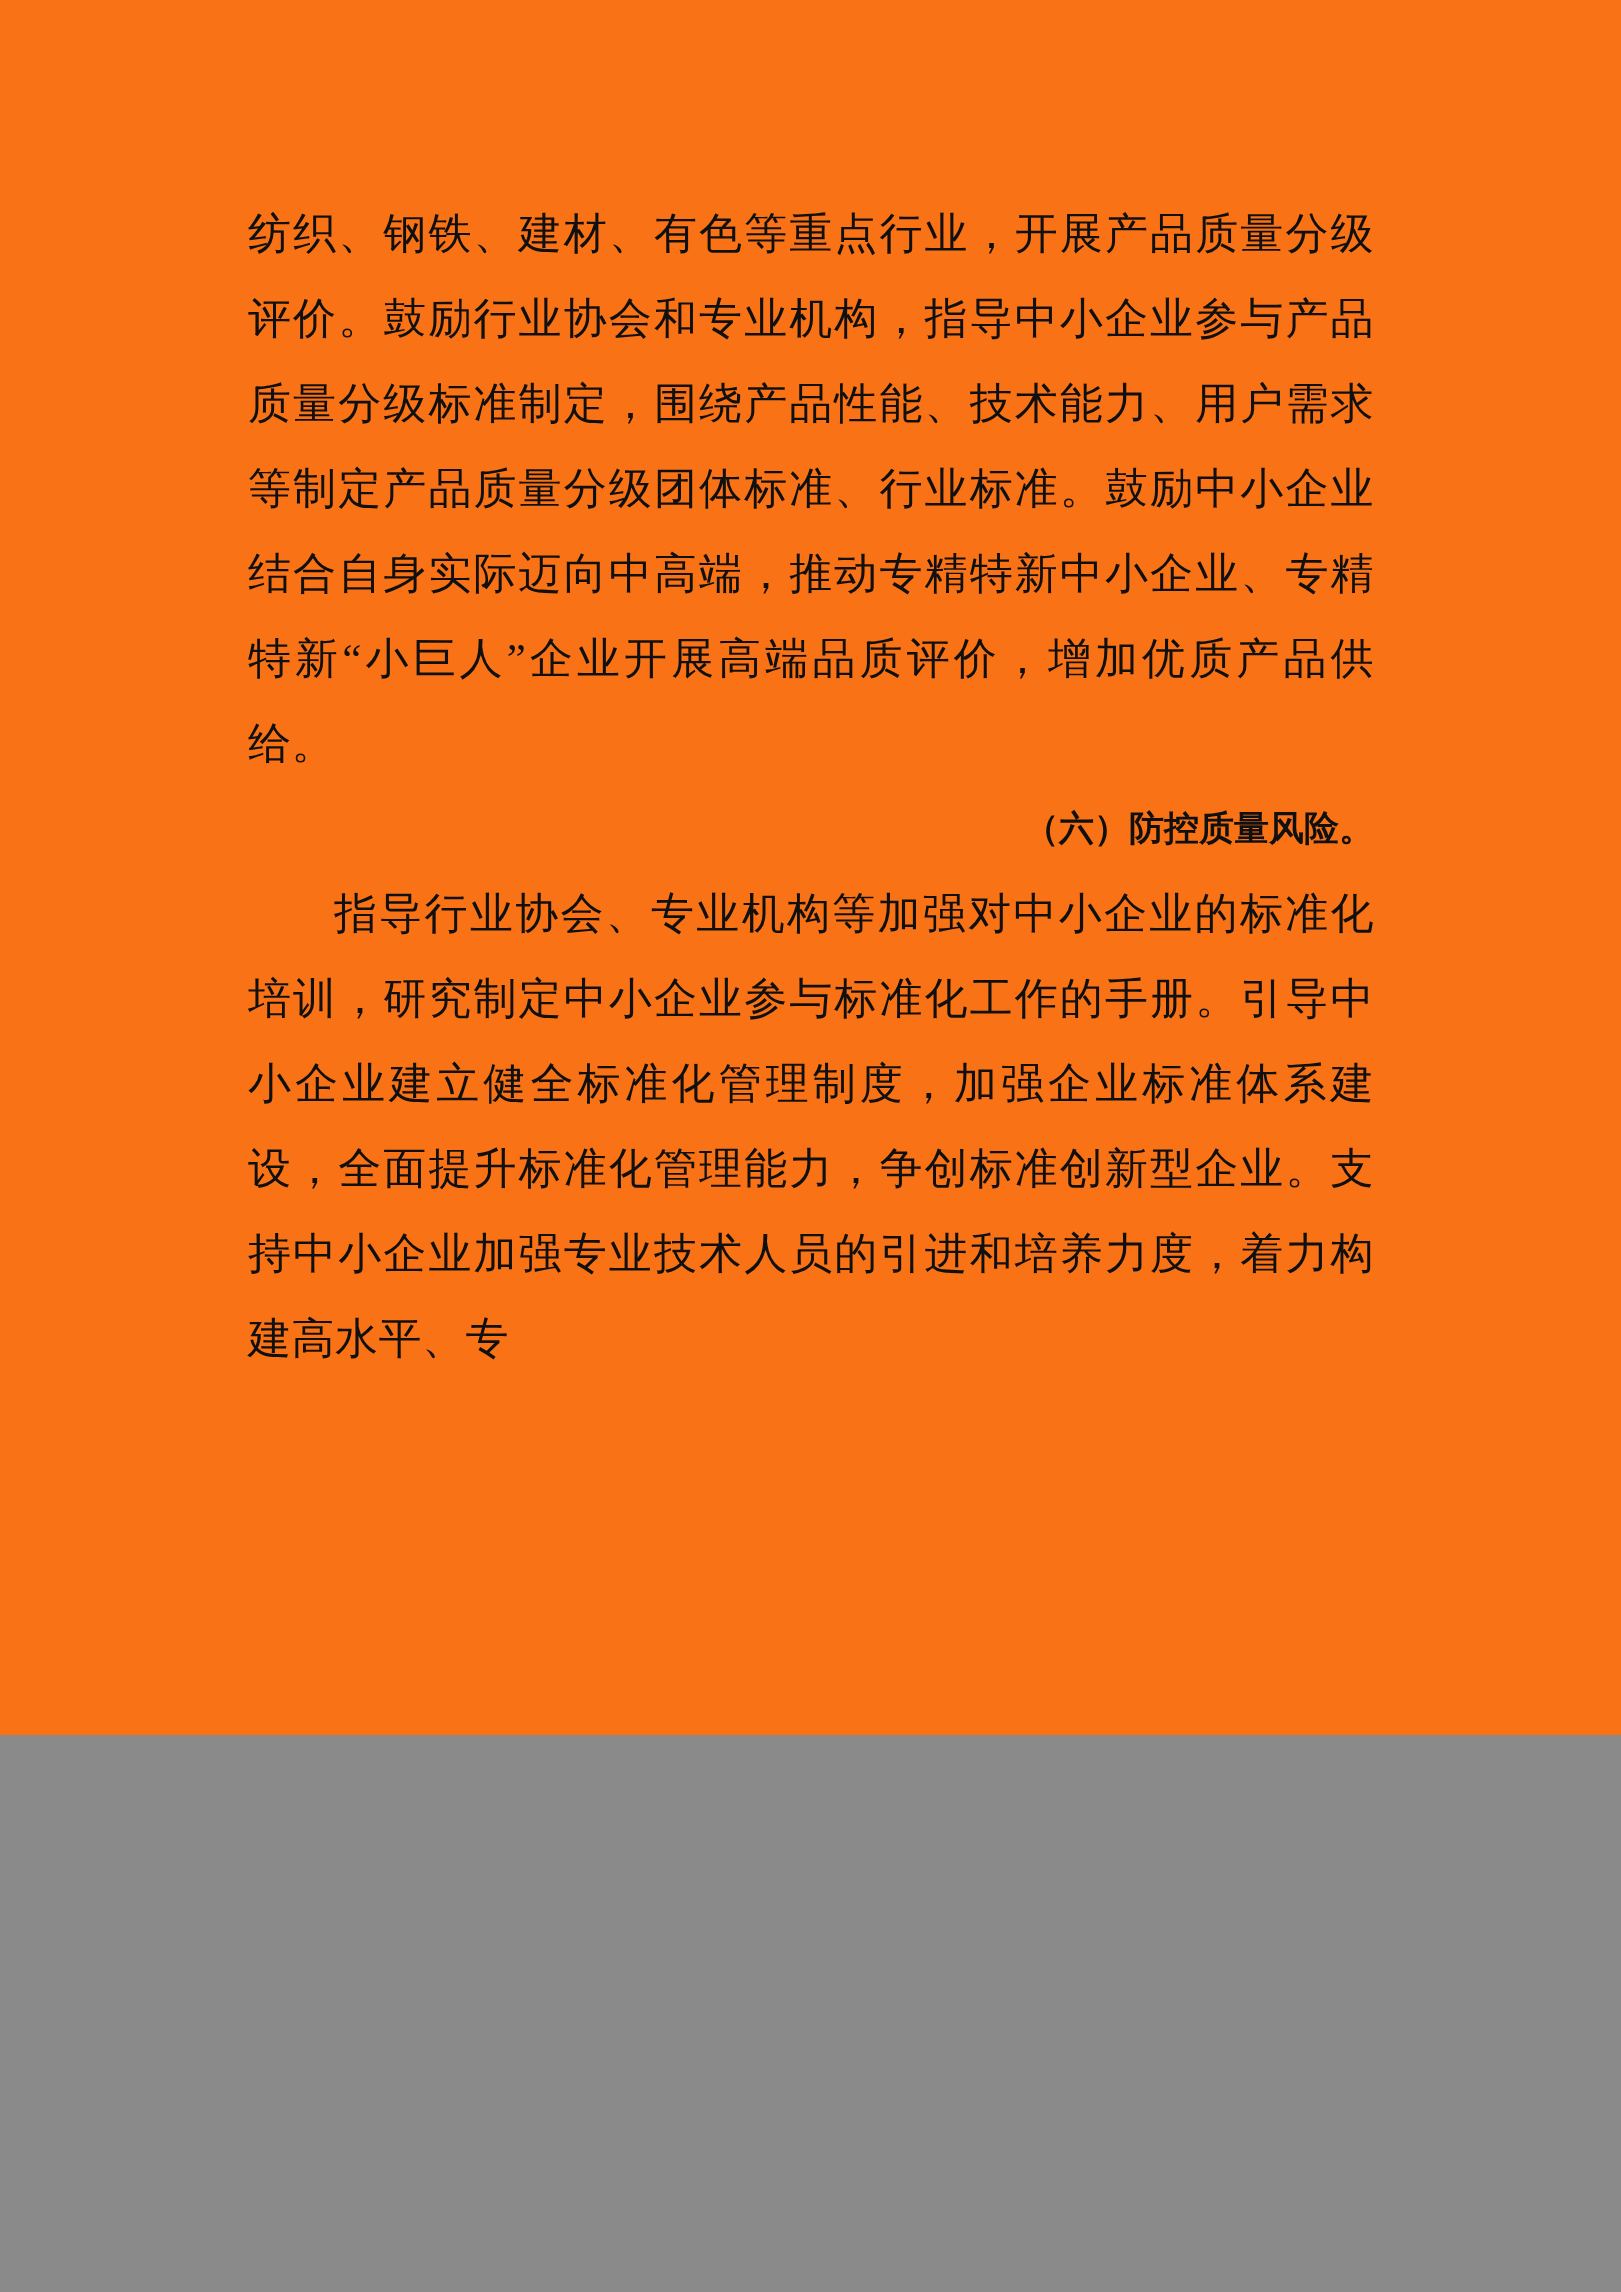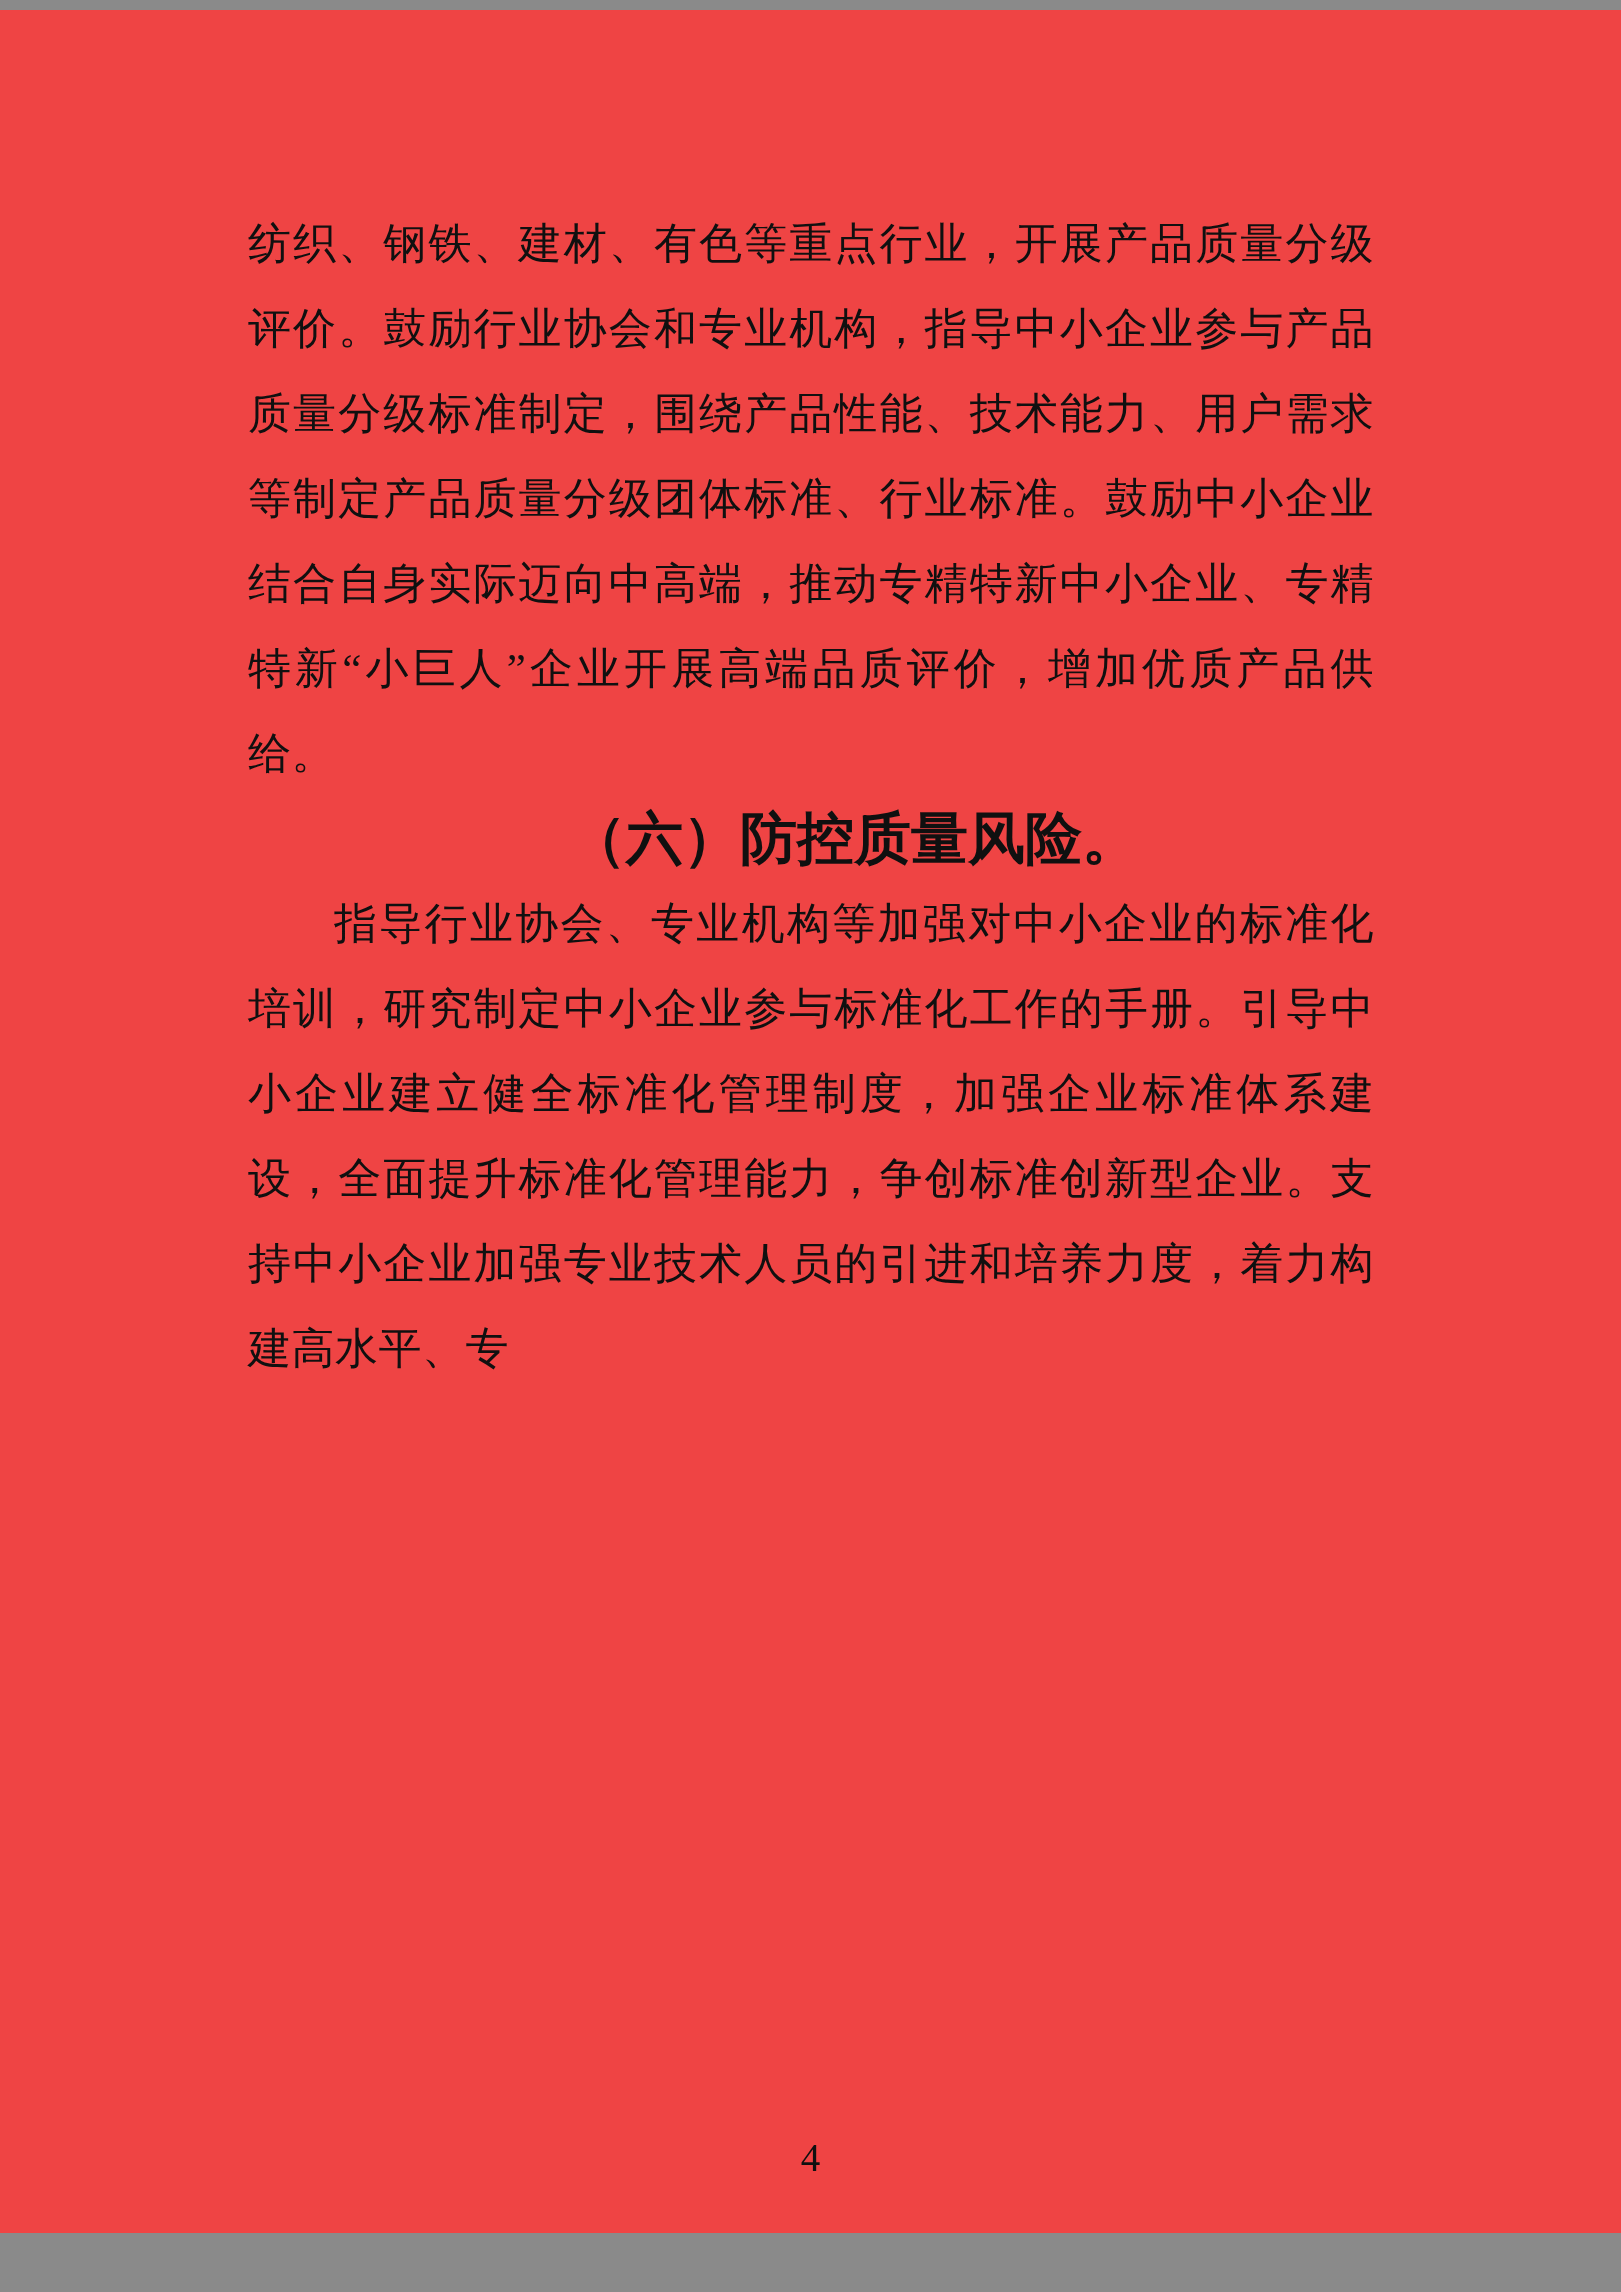--- a/index.html
+++ b/index.html
@@ -3,23 +3,23 @@
 <meta charset="utf-8">
 <style>
   html, body {
     margin: 0;
     padding: 0;
     background: #8a8a8a;
   }
   .page {
     position: relative;
     width: 1621px;
-    height: 2223px;
-    margin: 10px auto;
-    background: #ef4444;
+    height: 1735px;
+    margin: 0 auto;
+    background: #f97316;
     overflow: hidden;
     font-family: "Liberation Serif", "DejaVu Serif", serif;
     color: #101010;
   }
   .doc {
     position: absolute;
     left: 248px;
     top: 191px;
     width: 1126px;
     font-size: 43px;
@@ -31,25 +31,25 @@
     text-justify: inter-ideograph;
     text-indent: 86px;
     letter-spacing: 0.5px;
     word-break: break-all;
   }
   .para.no-indent {
     text-indent: 0;
   }
   .heading {
     margin: 0;
-    font-size: 57px;
+    font-size: 35px;
     line-height: 85px;
     font-weight: bold;
     text-indent: 86px;
-    text-align: center;
+    text-align: right;
   }
   .footer {
     position: absolute;
     left: 0;
     top: 2125px;
     width: 100%;
     text-align: center;
     font-size: 39px;
     line-height: 45px;
   }

